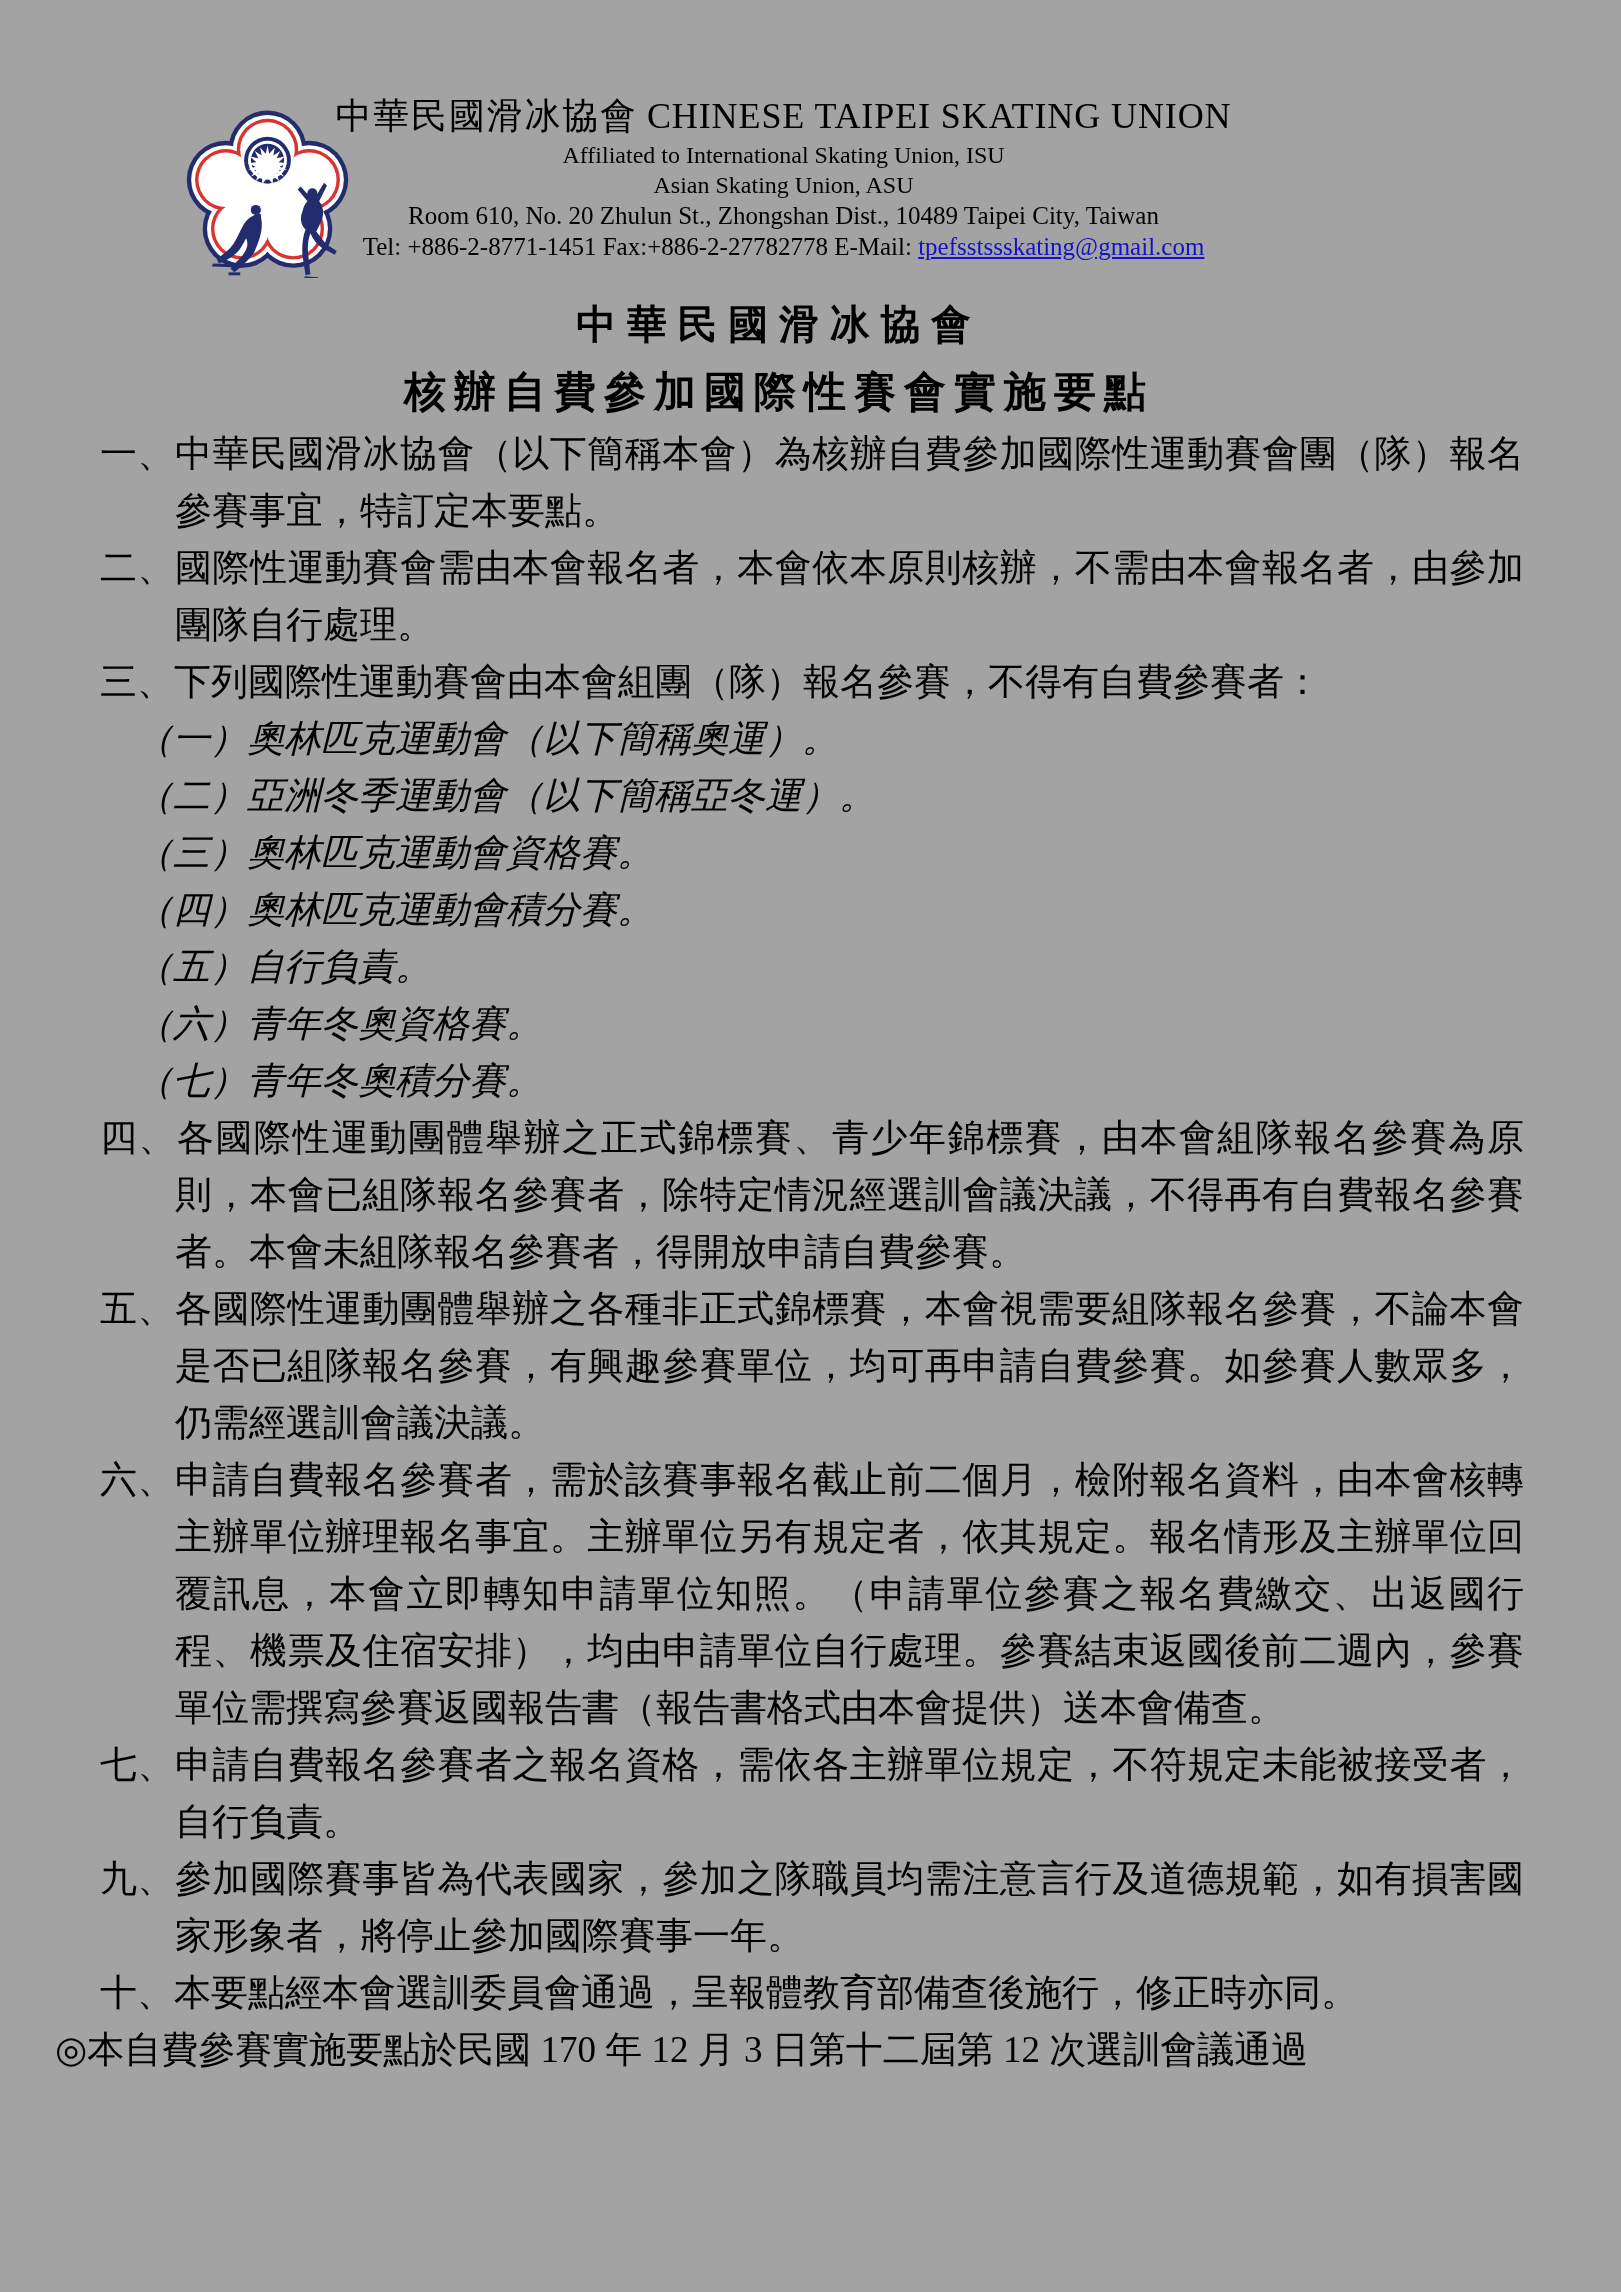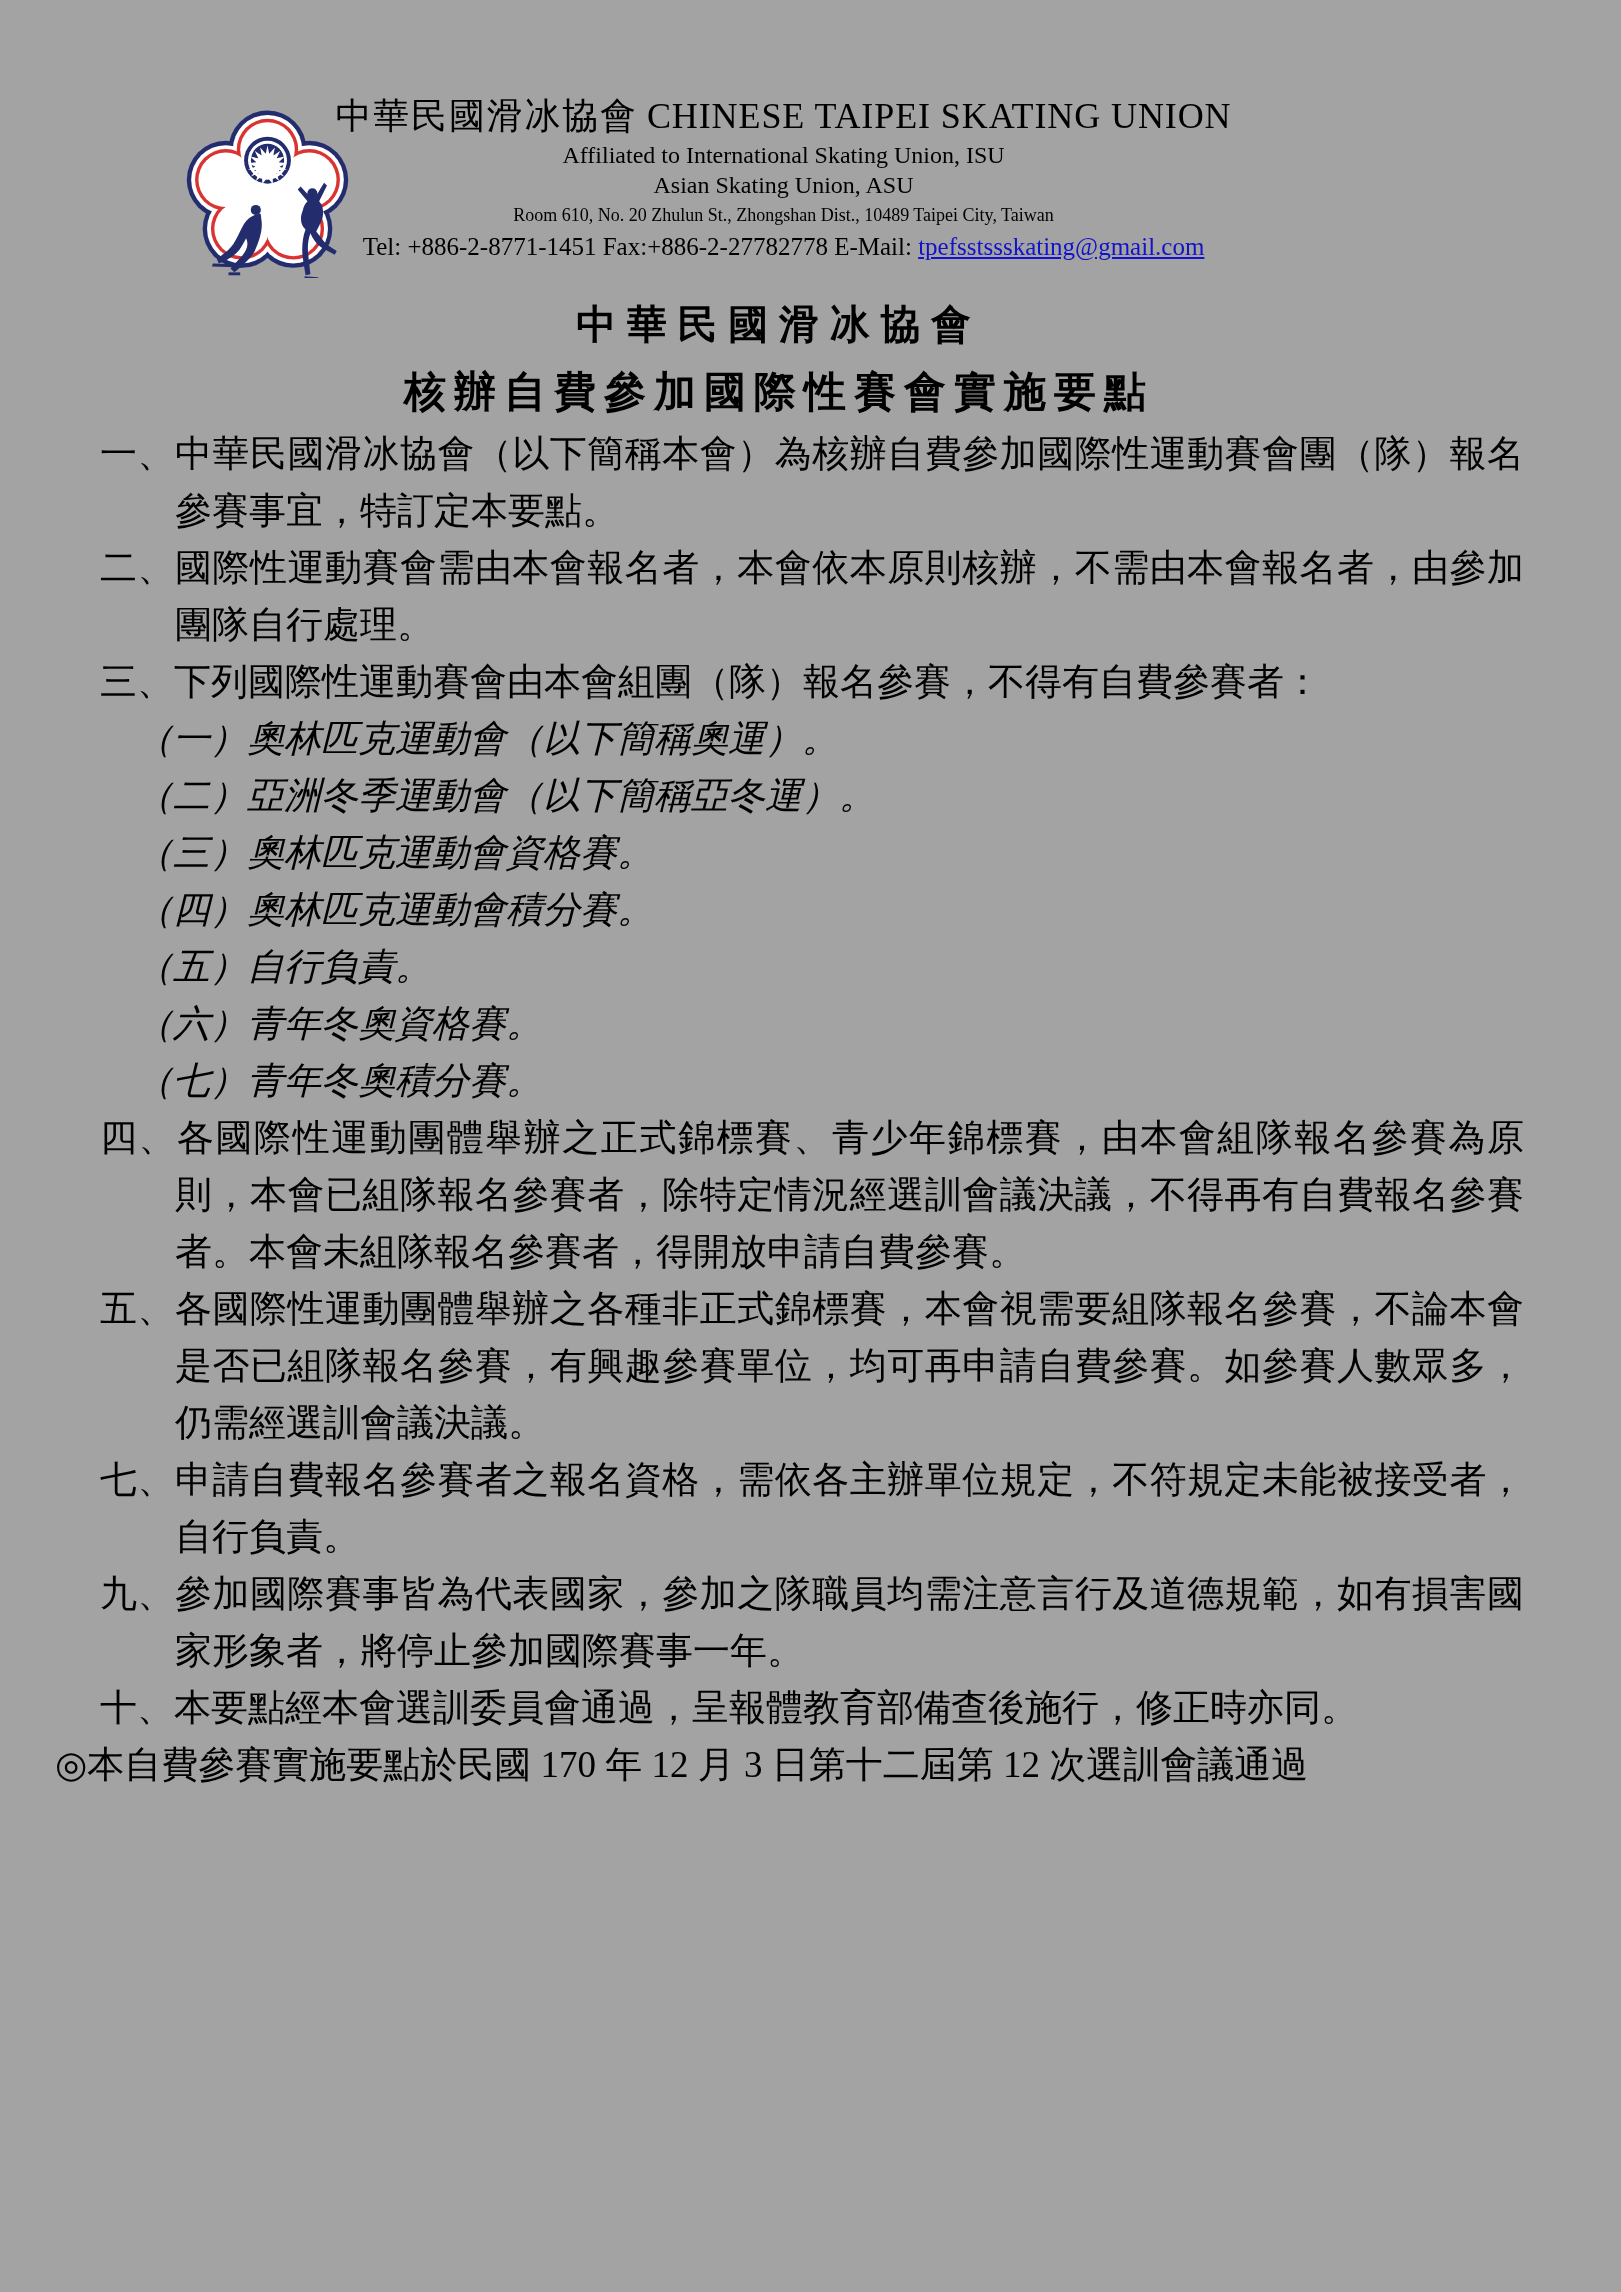--- a/index.html
+++ b/index.html
@@ -15,21 +15,21 @@
   
   .logo{position:absolute;left:170px;top:99px;width:195px;height:179px;}
   .head-text{
     position:absolute;left:224px;top:93px;width:1119px;
     text-align:center;line-height:1;
   }
   .org-line{font-size:36px;line-height:47px;white-space:nowrap;}
   .org-zh{letter-spacing:1.8px;}
   .org-en{letter-spacing:0.9px;}
   .sub-line{font-size:24px;line-height:30px;text-align:center;}
-  .addr-line{font-size:18px;line-height:31px;}
+  .addr-line{font-size:25px;line-height:31px;}
   .contact-line{font-size:25px;line-height:31px;}
   .email-link{color:#1212cc;text-decoration:underline;cursor:pointer;}
   
   .doc-title-1{
     position:absolute;top:297px;left:0;width:1558px;text-align:center;
     font-size:40px;font-weight:bold;letter-spacing:10.7px;
   }
   .doc-title-2{
     position:absolute;top:364px;left:0;width:1558px;text-align:center;
     font-size:42px;font-weight:bold;letter-spacing:8px;
@@ -142,20 +142,21 @@
     <div class="sub-clause"><span class="lbl">（三）</span><span>奧林匹克運動會資格賽。</span></div>
     <div class="sub-clause"><span class="lbl">（四）</span><span>奧林匹克運動會積分賽。</span></div>
     <div class="sub-clause"><span class="lbl">（五）</span><span>自行負責。</span></div>
     <div class="sub-clause"><span class="lbl">（六）</span><span>青年冬奧資格賽。</span></div>
     <div class="sub-clause"><span class="lbl">（七）</span><span>青年冬奧積分賽。</span></div>
 
     <div class="clause"><span class="lbl">四、</span><span>各國際性運動團體舉辦之正式錦標賽、青少年錦標賽，由本會組隊報名參賽為原則，本會已組隊報名參賽者，除特定情況經選訓會議決議，不得再有自費報名參賽者。本會未組隊報名參賽者，得開放申請自費參賽。</span></div>
 
     <div class="clause"><span class="lbl">五、</span><span>各國際性運動團體舉辦之各種非正式錦標賽，本會視需要組隊報名參賽，不論本會是否已組隊報名參賽，有興趣參賽單位，均可再申請自費參賽。如參賽人數眾多，仍需經選訓會議決議。</span></div>
 
+    <div class="clause"><span class="lbl">六、</span><span>申請自費報名參賽者，需於該賽事報名截止前二個月，檢附報名資料，由本會核轉主辦單位辦理報名事宜。主辦單位另有規定者，依其規定。報名情形及主辦單位回覆訊息，本會立即轉知申請單位知照。（申請單位參賽之報名費繳交、出返國行程、機票及住宿安排），均由申請單位自行處理。參賽結束返國後前二週內，參賽單位需撰寫參賽返國報告書（報告書格式由本會提供）送本會備查。</span></div>
 
     <div class="clause"><span class="lbl">七、</span><span>申請自費報名參賽者之報名資格，需依各主辦單位規定，不符規定未能被接受者，自行負責。</span></div>
 
 
     <div class="clause"><span class="lbl">九、</span><span>參加國際賽事皆為代表國家，參加之隊職員均需注意言行及道德規範，如有損害國家形象者，將停止參加國際賽事一年。</span></div>
 
     <div class="clause"><span class="lbl">十、</span><span>本要點經本會選訓委員會通過，呈報體教育部備查後施行，修正時亦同。</span></div>
 
     <div class="footer-note">◎本自費參賽實施要點於民國 170 年 12 月 3 日第十二屆第 12 次選訓會議通過</div>
 

